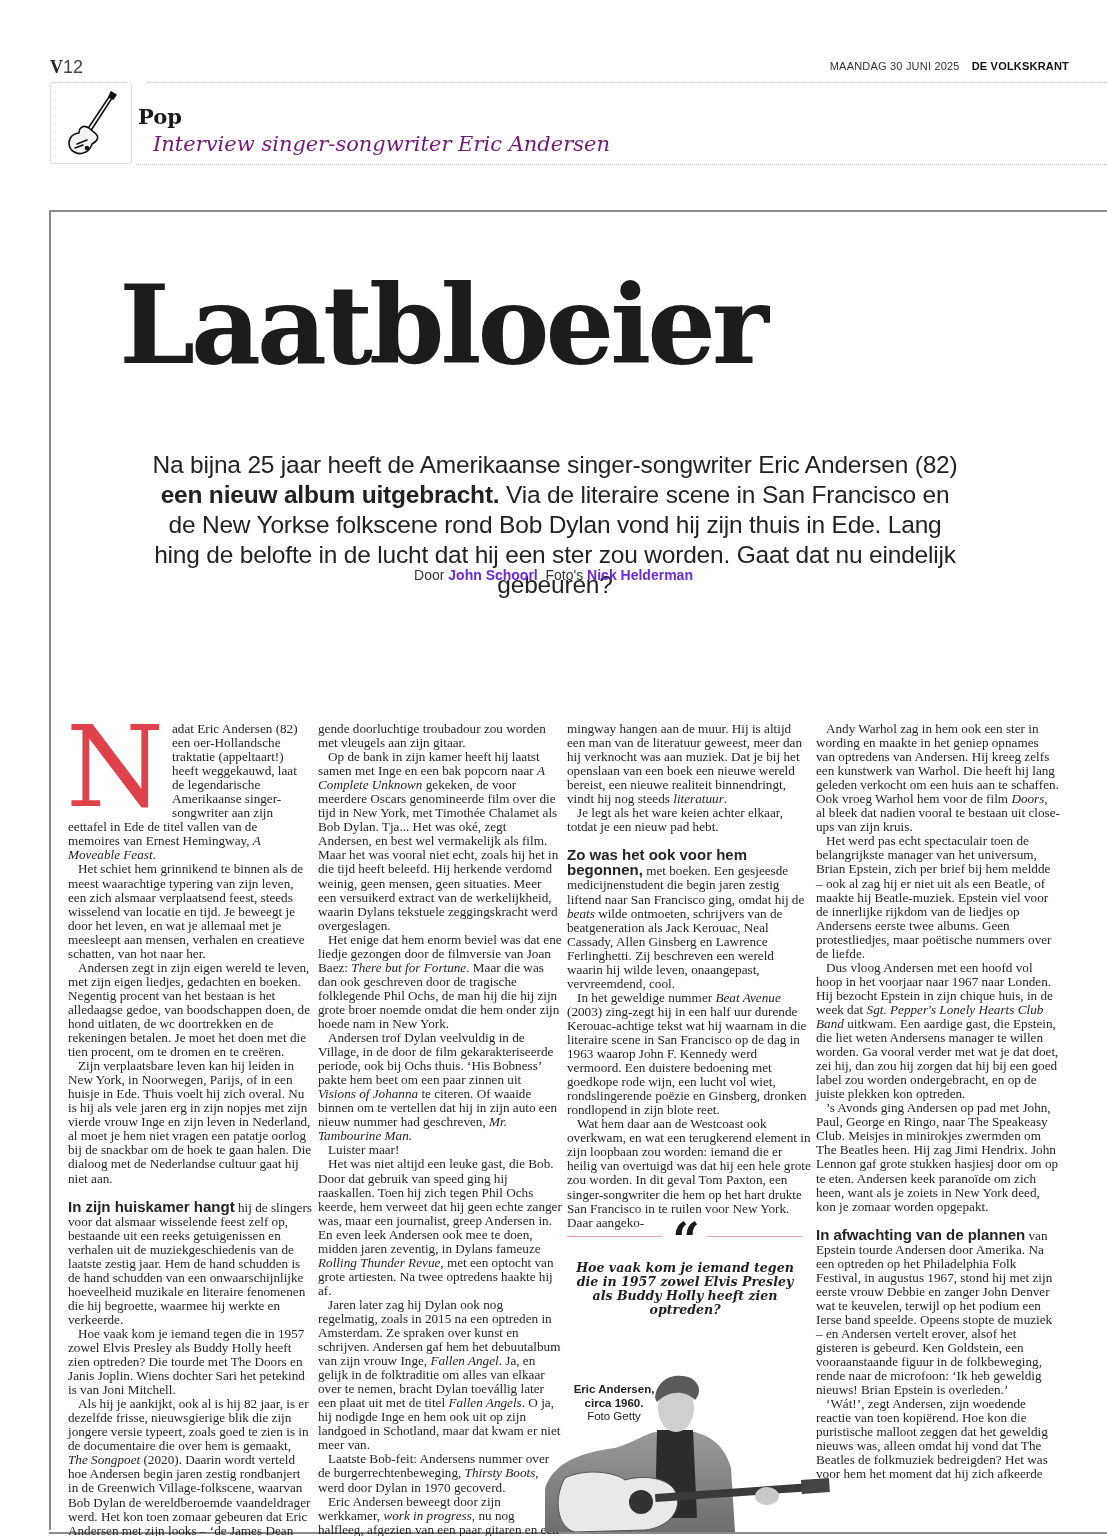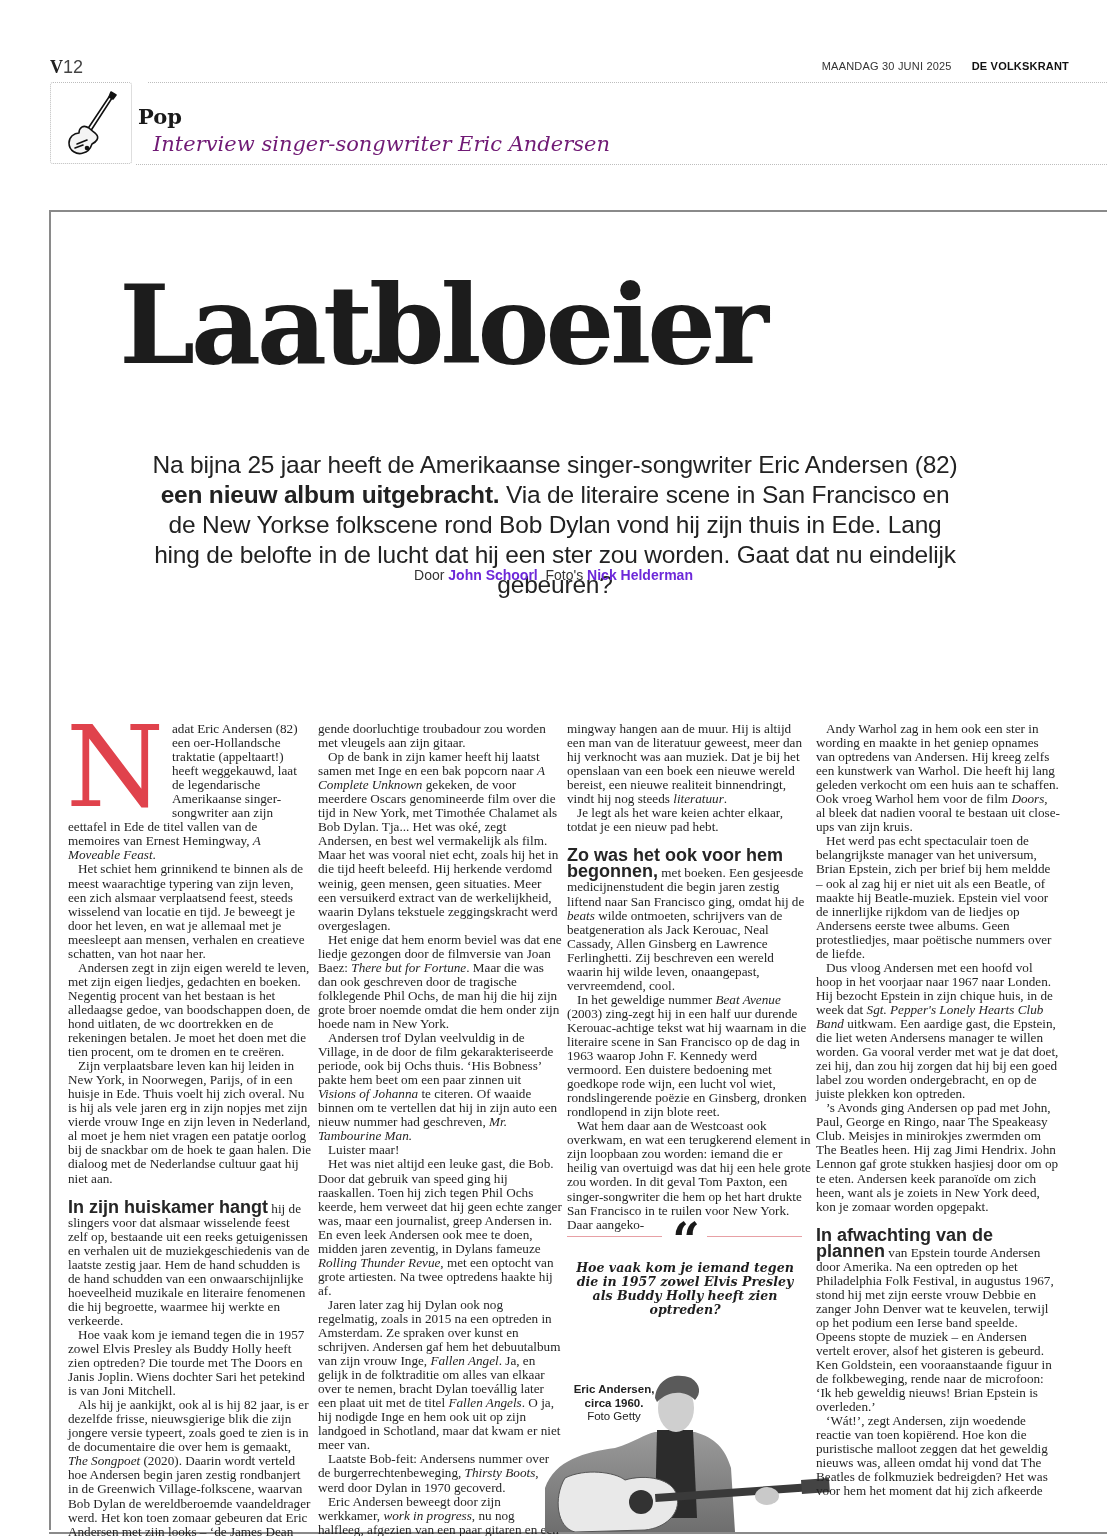--- a/index.html
+++ b/index.html
@@ -4,21 +4,21 @@
 <style>
   * { box-sizing: border-box; margin: 0; padding: 0; }
   html, body { width: 1107px; height: 1536px; background: #ffffff; overflow: hidden; }
   body { position: relative; font-family: "DejaVu Serif", serif; color: #1e1e1e; }
 
   .folio { position: absolute; left: 50px; top: 57px; font-family: "Liberation Serif", serif; font-size: 18px; color: #222; }
   .folio b { font-weight: 700; }
   .folio span.num { font-family: "Liberation Sans", sans-serif; font-weight: 400; color: #444; }
 
   .masthead { position: absolute; right: 38px; top: 60px; font-family: "Liberation Sans", sans-serif; font-size: 11px; color: #333; letter-spacing: 0.2px; }
-  .masthead .paper { font-weight: 700; color: #111; margin-left: 20px; }
+  .masthead .paper { font-weight: 700; color: #111; margin-left: 12px; }
   .masthead-rule { position: absolute; left: 148px; right: 0; top: 82px; border-top: 1px dotted #bdbdbd; }
 
   .rubric-box { position: absolute; left: 50px; top: 82px; width: 82px; height: 82px; border: 1px dotted #bdbdbd; border-radius: 3px; display: flex; align-items: center; justify-content: center; }
   .rubric-bottom-rule { position: absolute; left: 136px; right: 0; top: 164px; border-top: 1px dotted #bdbdbd; }
   .rubric-title { position: absolute; left: 138px; top: 104px; font-family: "DejaVu Serif", serif; font-weight: 700; font-size: 21px; color: #1a1a1a; }
   .rubric-sub { position: absolute; left: 138px; top: 132px; font-family: "DejaVu Serif", serif; font-style: italic; font-size: 21px; color: #701a75; margin-left: 15px; }
 
   .frame { position: absolute; left: 49px; top: 210px; width: 1070px; height: 1320px; border-left: 2px solid #8a8a8a; border-top: 2px solid #8a8a8a; }
   .bottom-rule { position: absolute; left: 49px; right: 0; top: 1532px; border-top: 2px solid #8a8a8a; }
 
@@ -26,21 +26,21 @@
 
   .intro { position: absolute; left: 150px; width: 810px; top: 450px; text-align: center; font-family: Liberation Sans, sans-serif; font-size: 24.5px; line-height: 30px; color: #222; letter-spacing: -0.2px; }
   .intro b { font-weight: 700; }
   .byline { position: absolute; left: 0; width: 1107px; top: 567px; text-align: center; font-family: "Liberation Sans", sans-serif; font-size: 14px; color: #333; }
   .byline b { font-weight: 700; color: #6d28d9; }
 
   .col { position: absolute; top: 722px; width: 244px; font-family: "Liberation Serif", serif; font-size: 13.2px; line-height: 14.05px; color: #252525; }
   .col p { text-indent: 10px; text-align: left; }
   .col p.noindent { text-indent: 0; }
   .col p.section { margin-top: 14px; text-indent: 0; }
-  .col .lead { font-family: "Liberation Sans", sans-serif; font-weight: 700; font-size: 18px; }
+  .col .lead { font-family: "Liberation Sans", sans-serif; font-weight: 700; font-size: 15px; }
   .col i { font-style: italic; }
   .c1 { left: 68px; }
   .c2 { left: 318px; }
   .c3 { left: 567px; }
   .c4 { left: 816px; }
 
   .dropcap { float: left; font-family: "DejaVu Serif", serif; font-size: 112px; line-height: 86px; color: #e0424c; margin: 2px 8px 0 -2px; height: 88px; }
 
   .pq-rule { position: absolute; top: 1236px; border-top: 1.5px solid #e7a0a5; width: 95px; }
   .pq-mark { position: absolute; left: 666px; top: 1216px; width: 40px; text-align: center; font-family: "DejaVu Serif", serif; font-weight: 700; font-size: 48px; line-height: 48px; color: #1a1a1a; }

